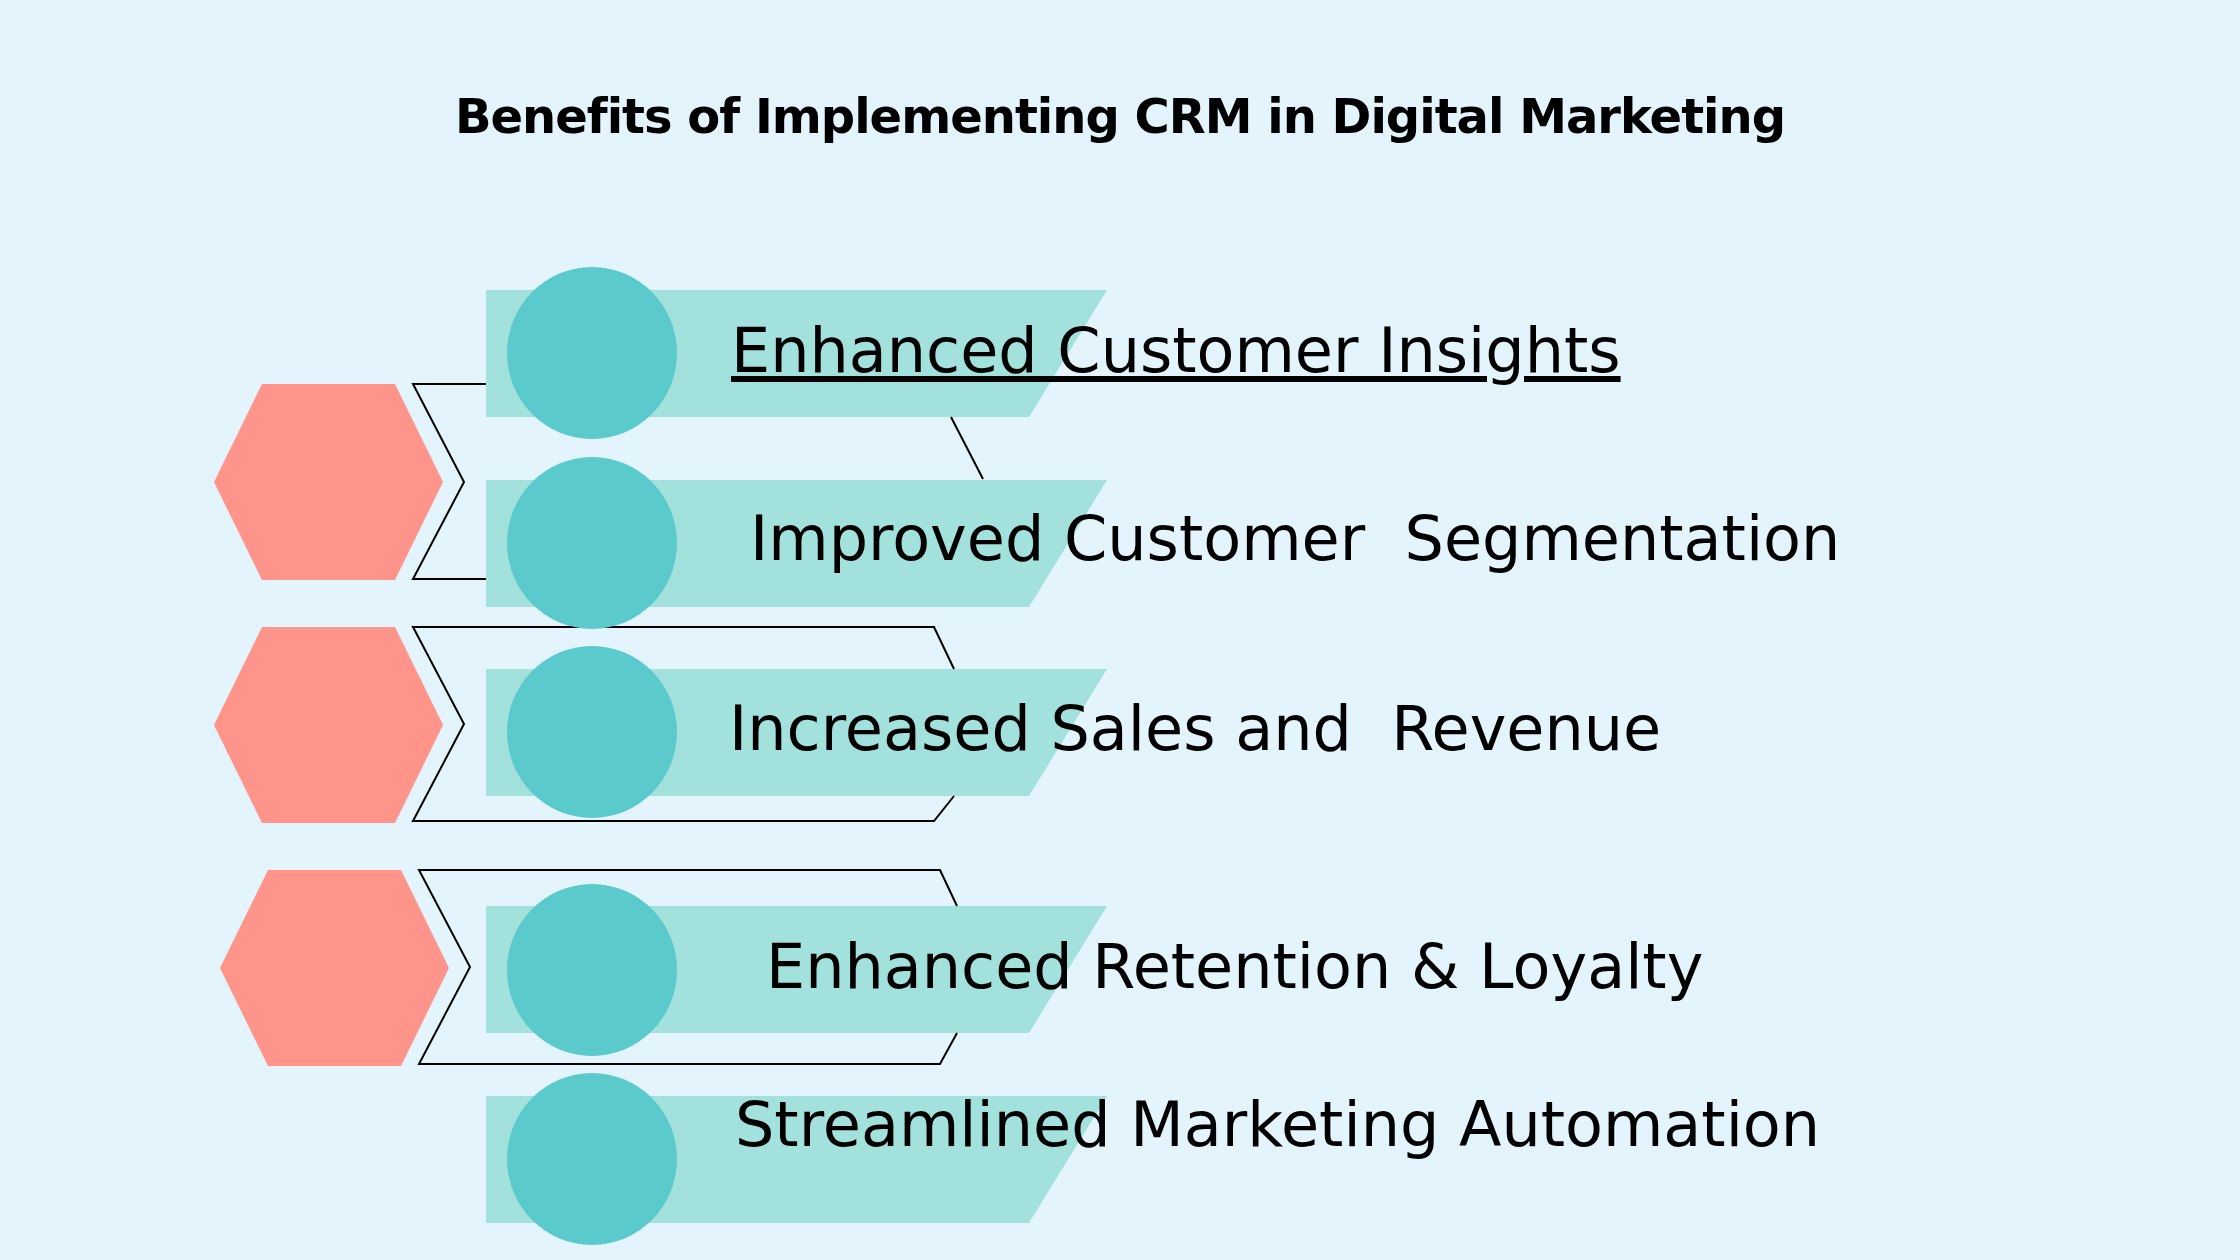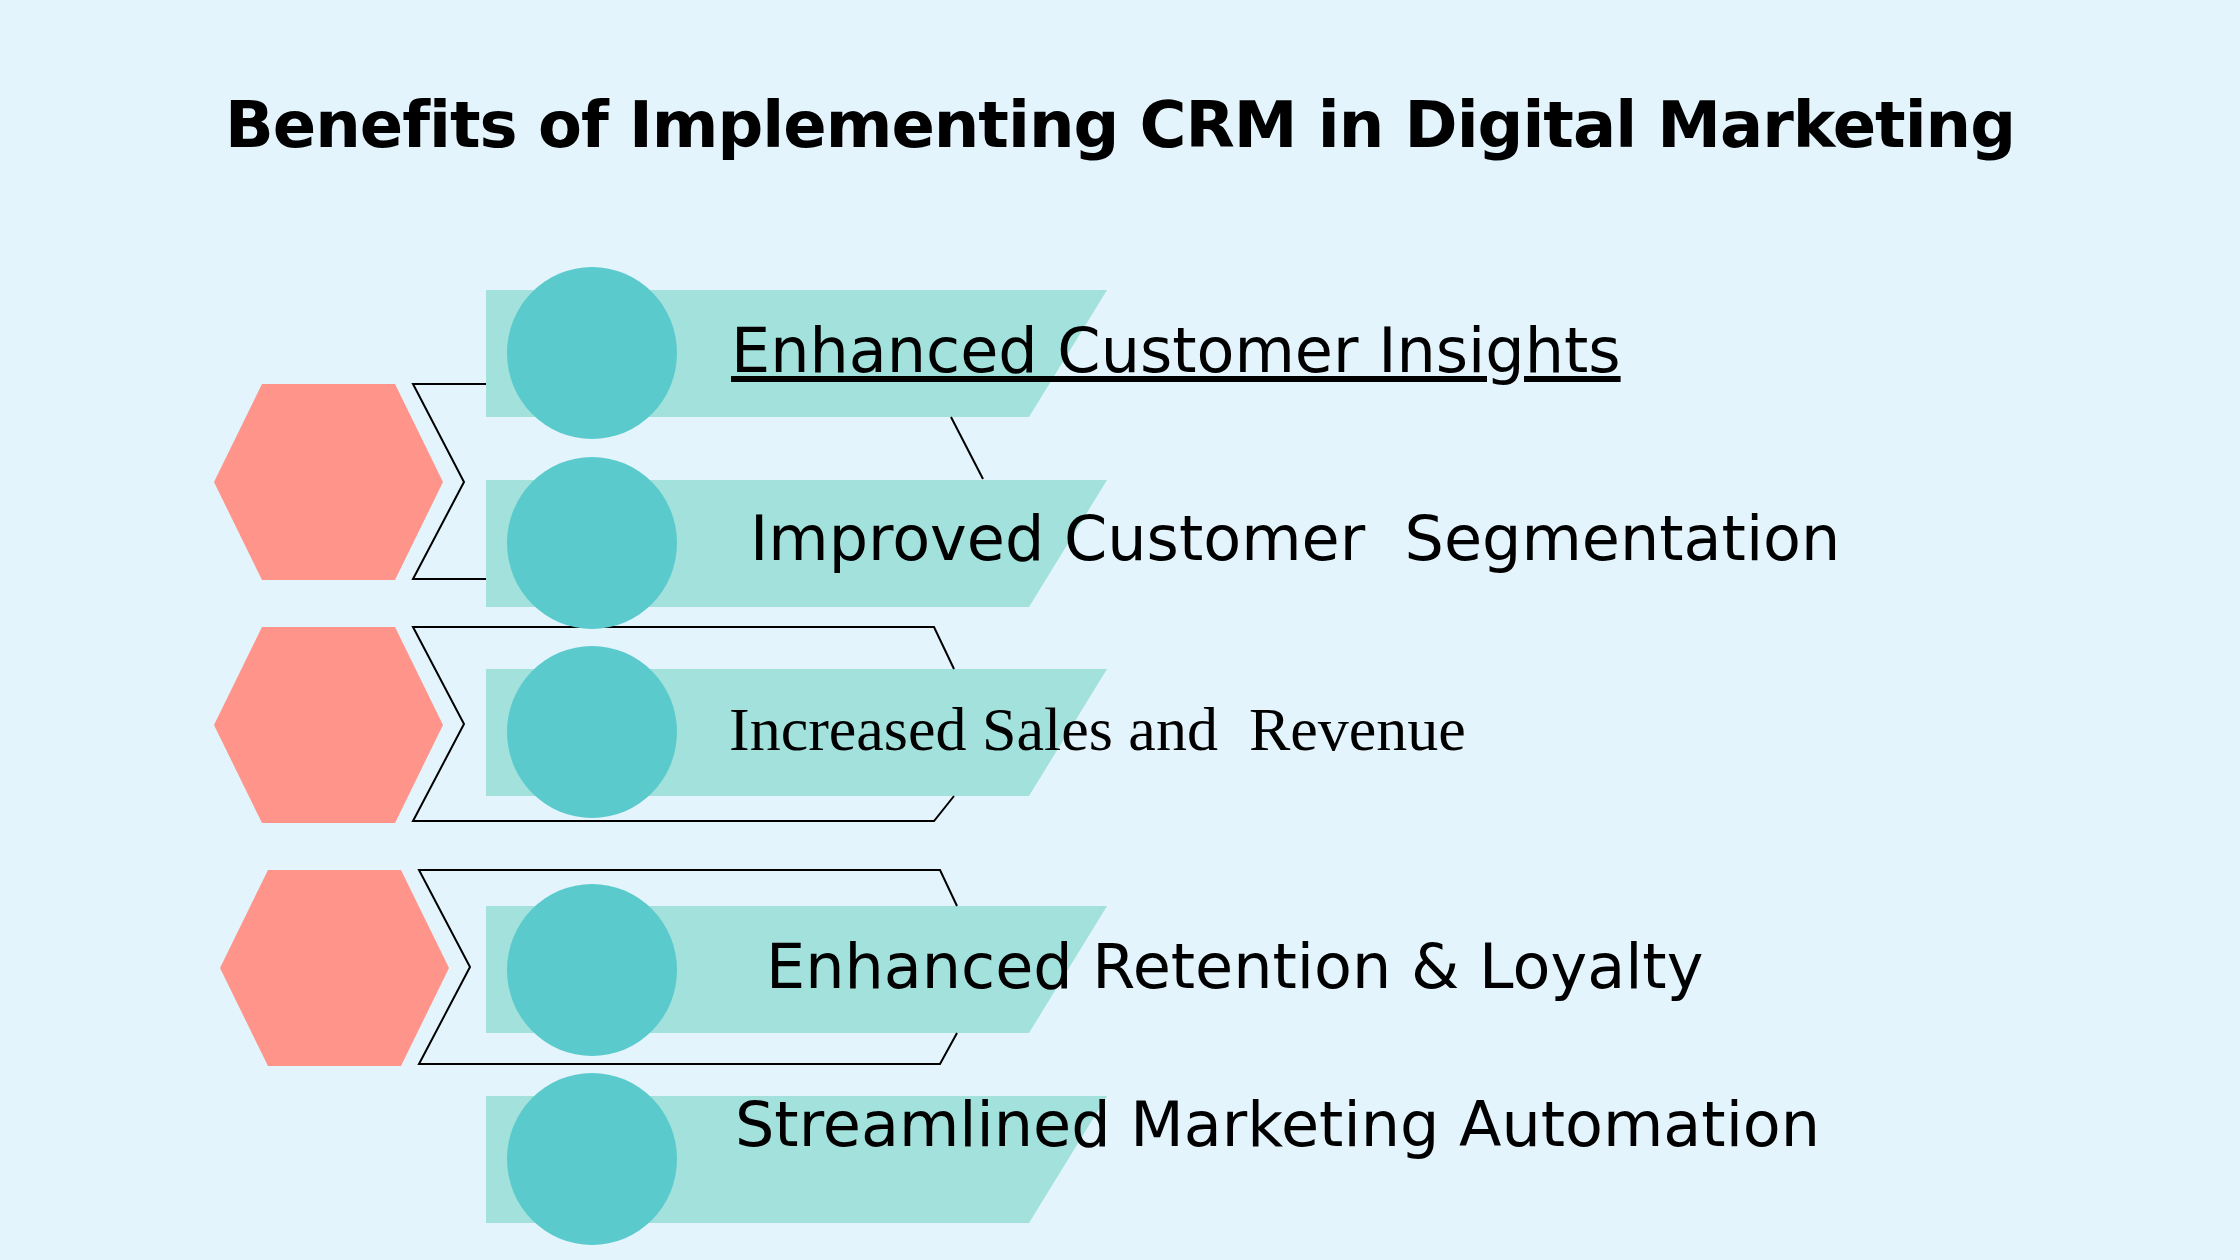--- a/index.html
+++ b/index.html
@@ -6,21 +6,21 @@
   body {
     width: 2240px; height: 1260px; overflow: hidden;
     background: #e3f4fc;
     position: relative;
     font-family: "Liberation Sans", "DejaVu Sans", sans-serif;
   }
   .title {
     position: absolute; left: 0; top: 88px; width: 2240px;
     text-align: center;
     font-family: "DejaVu Sans", "Liberation Sans", sans-serif;
-    font-weight: bold; font-size: 64px; color: #000;
+    font-weight: bold; font-size: 48px; color: #000;
     letter-spacing: -1px;
   }
   svg.diagram { position: absolute; left: 0; top: 0; }
   .label {
     position: absolute;
     font-family: "DejaVu Sans", "Liberation Sans", sans-serif;
     font-size: 62px; color: #000; white-space: pre;
     line-height: 1;
   }
 </style>
@@ -54,15 +54,15 @@
 
   <ellipse cx="592" cy="353" rx="85" ry="86" fill="#5acacc"></ellipse>
   <ellipse cx="592" cy="543" rx="85" ry="86" fill="#5acacc"></ellipse>
   <ellipse cx="592" cy="732" rx="85" ry="86" fill="#5acacc"></ellipse>
   <ellipse cx="592" cy="970" rx="85" ry="86" fill="#5acacc"></ellipse>
   <ellipse cx="592" cy="1159" rx="85" ry="86" fill="#5acacc"></ellipse>
 </svg>
 
 <div class="label" style="left:731px; top:320px;text-decoration:underline;">Enhanced Customer Insights</div>
 <div class="label" style="left:750px; top:508px;">Improved Customer  Segmentation</div>
-<div class="label" style="left:729px; top:698px;font-family:Liberation Serif, serif;">Increased Sales and  Revenue</div>
+<div class="label" style="left:729px; top:698px;">Increased Sales and  Revenue</div>
 <div class="label" style="left:766px; top:936px;">Enhanced Retention &amp; Loyalty</div>
 <div class="label" style="left:735px; top:1094px;">Streamlined Marketing Automation</div>
 
 </body></html>

